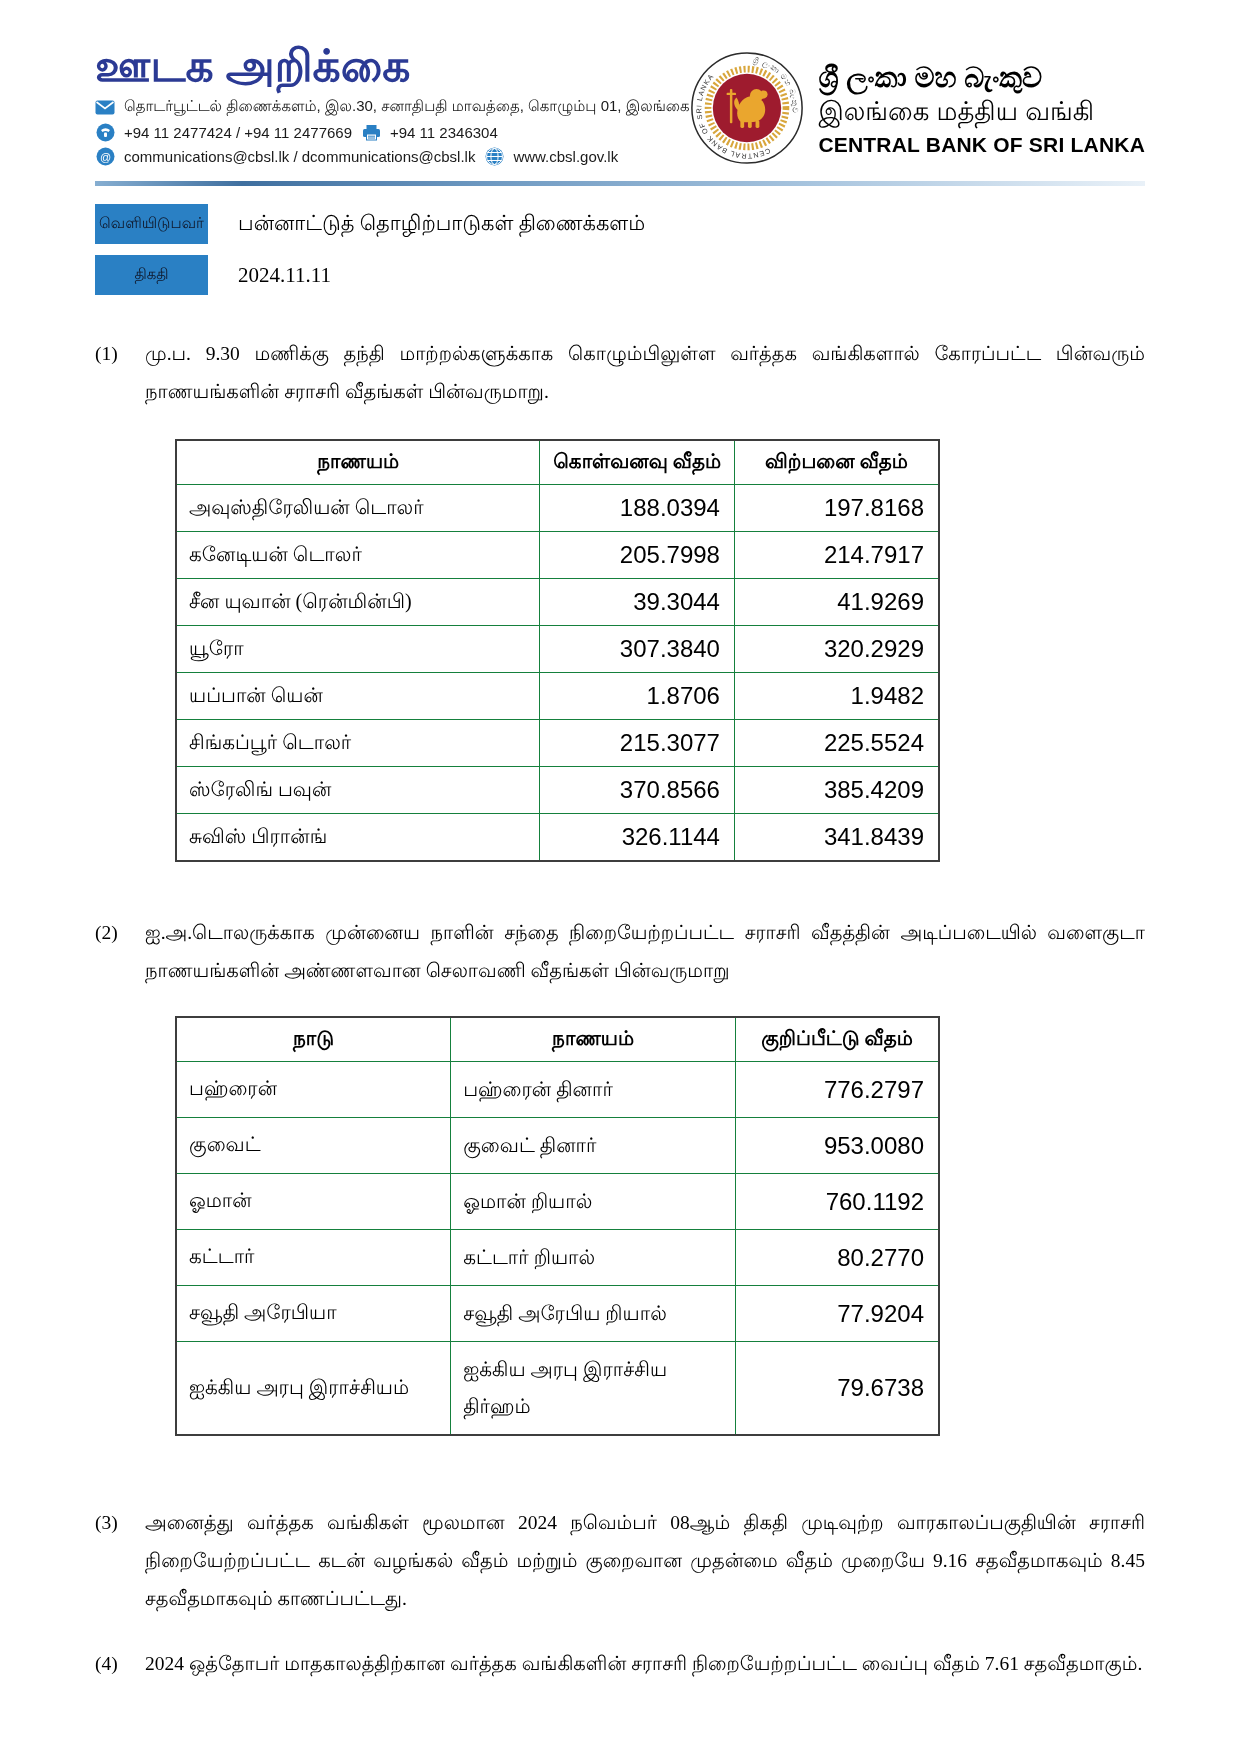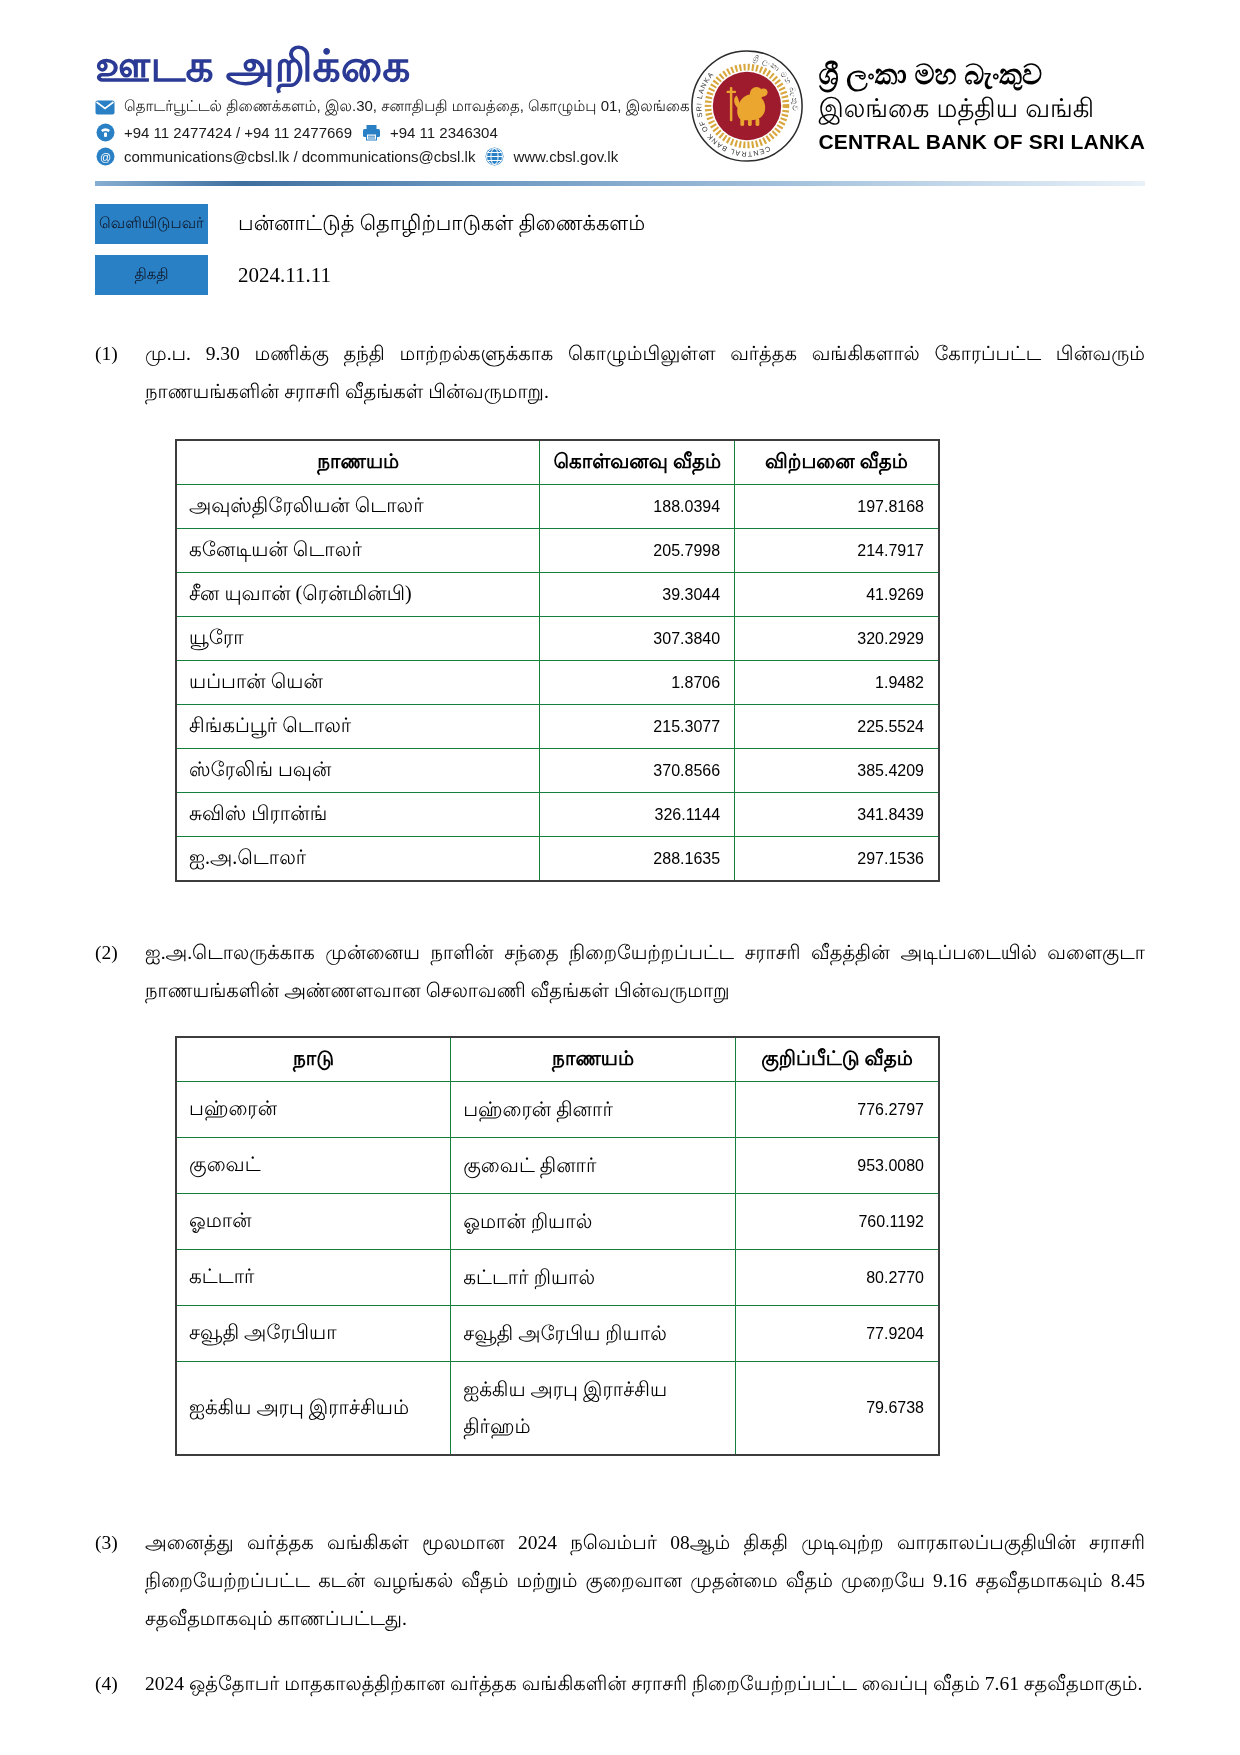--- a/index.html
+++ b/index.html
@@ -2,21 +2,21 @@
 <html><head>
 <meta charset="utf-8">
 <style>
   * { margin:0; padding:0; box-sizing:border-box; }
   body { background:#888; font-family:"Liberation Serif", serif; }
   .page {
     width:1240px; height:1755px; margin:0 auto; background:#ffffff;
     padding:42px 95px 0 95px; overflow:hidden; position:relative; color:#000;
   }
   
-  .header { display:flex; justify-content:space-between; align-items:center; }
+  .header { display:flex; justify-content:space-between; align-items:flex-end; }
   .masthead-title {
     font-family:"Liberation Sans", sans-serif; font-weight:bold;
     font-size:44px; color:#2b3a94; letter-spacing:0px; line-height:1.1;
   }
   .contact-block { font-family:"Liberation Sans", sans-serif; font-size:15px; color:#1a1a1a; }
   .contact-line { display:flex; align-items:center; gap:9px; margin-top:7px; }
   .cicon { width:20px; height:17px; flex-shrink:0; display:inline-flex; align-items:center; justify-content:center; }
   .header-right { display:flex; align-items:center; gap:14px; margin-top:4px; }
   .bank-names { text-align:left; }
   .bank-si { font-family:"Liberation Sans", sans-serif; font-size:28px; font-weight:600; line-height:1.25; }
@@ -45,21 +45,21 @@
   .p3 { margin-top:68px; }
   .p4 { margin-top:26px; }
   
   table { border-collapse:collapse; margin-left:80px; width:765px; font-size:20px; }
   table { border:2px solid #3d3d3d; }
   th, td { border:1px solid #15803d; }
   th { font-weight:bold; text-align:center; padding:9px 6px; }
   td { padding:9px 12px; }
   td.num {
     text-align:right; font-family:"Liberation Sans", sans-serif;
-    font-size:16px; padding-right:14px;
+    font-size:24px; padding-right:14px;
   }
   .tbl1 { margin-top:28px; }
   .tbl1 th:nth-child(1){ width:365px; } .tbl1 th:nth-child(2){ width:195px; } .tbl1 th:nth-child(3){ width:205px; }
   .tbl2 { margin-top:26px; }
   .tbl2 th:nth-child(1){ width:270px; } .tbl2 th:nth-child(2){ width:280px; } .tbl2 th:nth-child(3){ width:200px; }
   .tbl2 td:nth-child(2){ line-height:1.85; }
 </style>
 </head>
 <body>
 
@@ -229,25 +229,20 @@
           <td class="num">370.8566</td>
           <td class="num">385.4209</td>
         </tr>
 
         <tr>
           <td>சுவிஸ் பிரான்ங்</td>
           <td class="num">326.1144</td>
           <td class="num">341.8439</td>
         </tr>
 
-        <tr>
-          <td>ஐ.அ.டொலர்</td>
-          <td class="num">288.1635</td>
-          <td class="num">297.1536</td>
-        </tr>
       </tbody>
   </table>
 
   <div class="para p2">
     <div class="para-num">(2)</div>
     <div class="para-body">ஐ.அ.டொலருக்காக முன்னைய நாளின் சந்தை நிறையேற்றப்பட்ட சராசரி வீதத்தின் அடிப்படையில் வளைகுடா நாணயங்களின் அண்ணளவான செலாவணி வீதங்கள் பின்வருமாறு</div>
   </div>
 
   <table class="tbl2">
     <thead>

